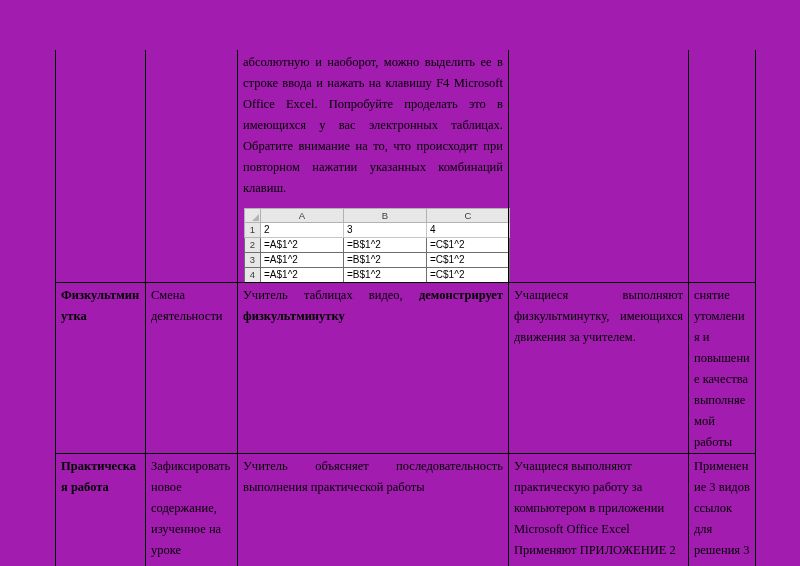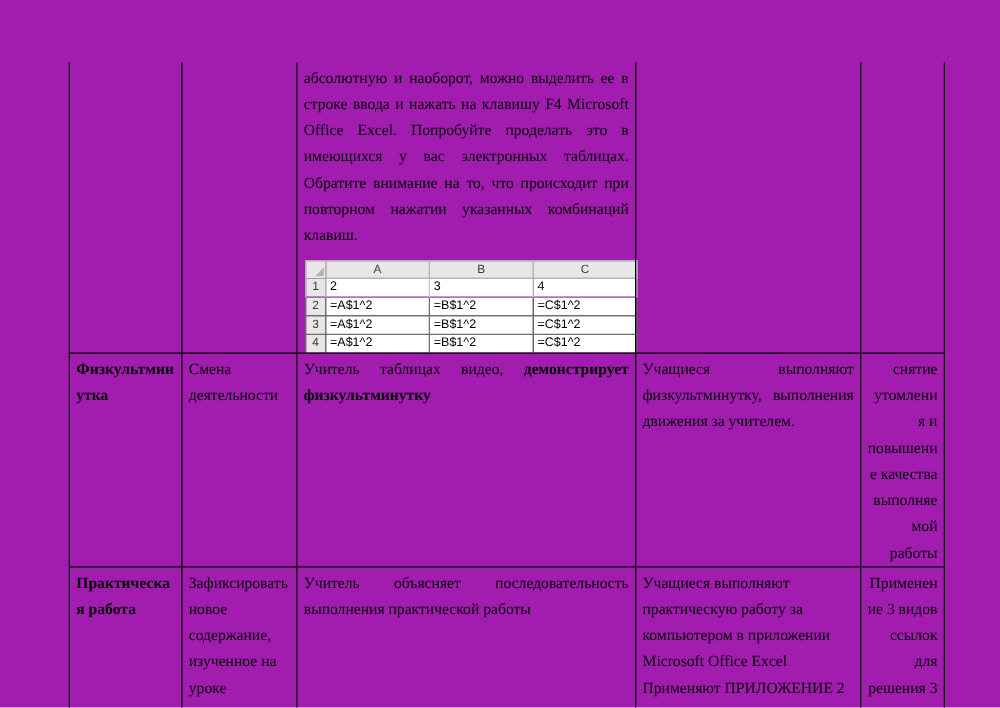--- a/index.html
+++ b/index.html
@@ -36,21 +36,21 @@
     overflow-wrap: break-word;
     word-wrap: break-word;
   }
   table.doc-table tr:first-child td { border-top: 0; }
   table.doc-table tr:last-child td { border-bottom: 0; }
   td.stage { font-weight: bold; text-align: left; }
   td.goal { text-align: left; }
   td.teacher-j { text-align: justify; }
   td.students-j { text-align: justify; }
   td.students-l { text-align: left; }
-  td.result { text-align: right; }
+  td.result { text-align: left; }
   .bold-run { font-weight: bold; }
 
   
   .sheet {
     margin: 9px 0 0 1px;
     width: 265px;
   }
   table.xl {
     width: 265px;
     table-layout: fixed;
@@ -163,21 +163,21 @@
           </div>
         </td>
         <td></td>
         <td class="result"></td>
       </tr>
 
       <tr style="height:111px;">
         <td class="stage">Физкультминутка</td>
         <td class="goal">Смена деятельности</td>
         <td class="teacher-j"><span>Учитель таблицах видео, </span><span class="bold-run">демонстрирует физкультминутку</span></td>
-        <td class="students-j">Учащиеся выполняют физкультминутку, выполнения движения за учителем.</td>
+        <td class="students-j">Учащиеся выполняют физкультминутку, имеющихся движения за учителем.</td>
         <td class="result">снятие утомления и повышение качества выполняемой работы</td>
       </tr>
 
       <tr style="height:101px;">
         <td class="stage">Практическая работа</td>
         <td class="goal">Зафиксировать новое содержание, изученное на уроке</td>
         <td class="teacher-j">Учитель объясняет последовательность выполнения практической работы</td>
         <td class="students-l">Учащиеся выполняют практическую работу за компьютером в приложении Microsoft Office Excel Применяют ПРИЛОЖЕНИЕ 2</td>
         <td class="result">Применение 3 видов ссылок для решения 3 задач</td>
       </tr>

